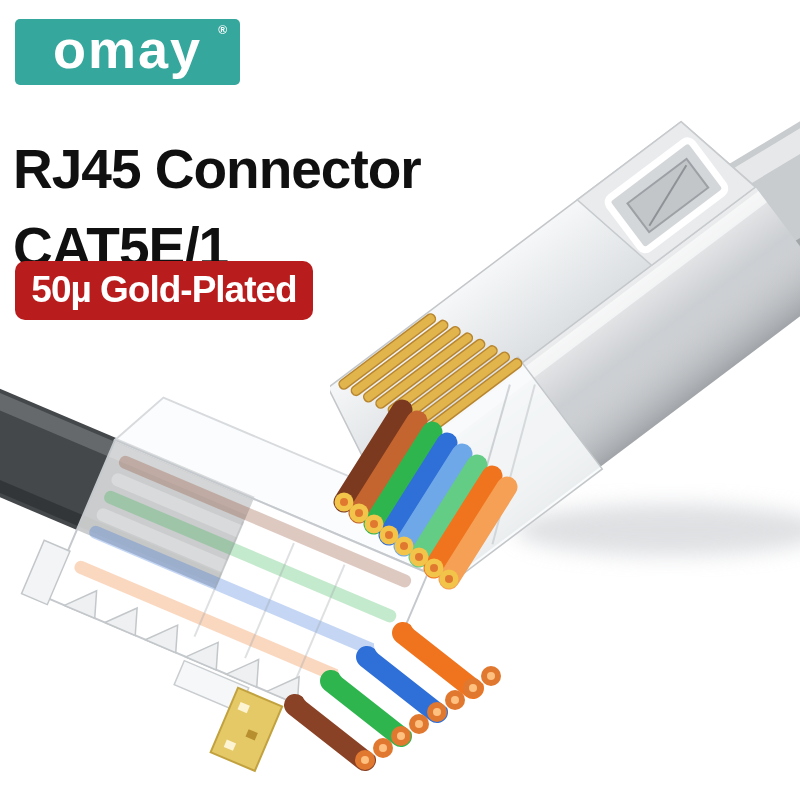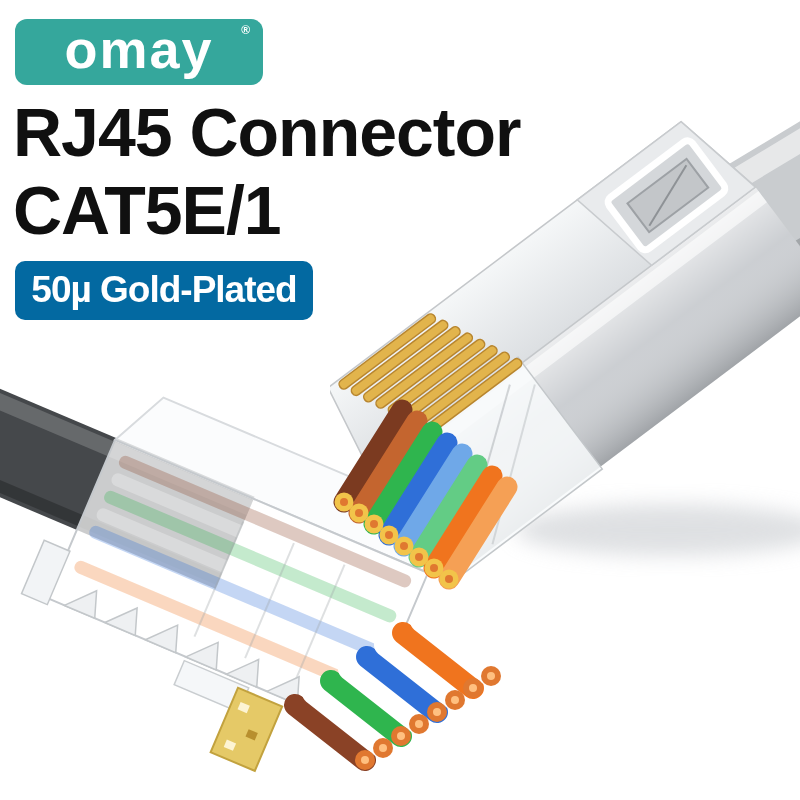--- a/index.html
+++ b/index.html
@@ -2,33 +2,33 @@
 <html><head>
 <meta charset="utf-8">
 <style>
   html,body{margin:0;padding:0;}
   body{
     width:800px;height:800px;position:relative;overflow:hidden;
     background:#ffffff;
     font-family:"Liberation Sans", sans-serif;
   }
   .logo-box{
-    position:absolute;left:15px;top:19px;width:248px;height:66px;
-    border-radius:12px;display:flex;align-items:center;justify-content:center;
+    position:absolute;left:15px;top:19px;width:225px;height:66px;
+    border-radius:5px;display:flex;align-items:center;justify-content:center;
   }
   .logo-text{
     color:#ffffff;font-size:54px;font-weight:700;letter-spacing:2px;
     line-height:1;transform:translateY(-3px);
   }
   .reg-mark{
     position:absolute;top:4px;right:13px;color:#ffffff;font-size:12px;font-weight:700;
   }
   .title{
     position:absolute;left:13px;color:#101010;font-weight:700;
-    font-size:68px;line-height:1;letter-spacing:-1px;white-space:nowrap;
+    font-size:55px;line-height:1;letter-spacing:-1px;white-space:nowrap;margin-top:44px;
   }
   .title-1{top:98px;}
   .title-2{top:176px;}
   .badge{
     position:absolute;left:15px;top:261px;width:298px;height:59px;
     border-radius:10px;display:flex;align-items:center;justify-content:center;
   }
   .badge-label{
     color:#ffffff;font-size:37px;font-weight:700;letter-spacing:-1px;
     line-height:1;transform:translateY(-1px);
@@ -41,21 +41,21 @@
 <body>
 
 <div class="logo-box" style="background: rgb(53, 167, 156);">
   <span class="logo-text">omay</span>
   <span class="reg-mark">®</span>
 </div>
 
 <div class="title title-1">RJ45 Connector</div>
 <div class="title title-2">CAT5E/1</div>
 
-<div class="badge" style="background: #0369a1;">
+<div class="badge" style="background: #b91c1c;">
   <span class="badge-label">50µ Gold-Plated</span>
 </div>
 
 <svg id="clear-art" class="art" width="620" height="420" viewBox="0 0 620 420">
 
   <g transform="rotate(23)">
     <rect x="-30" y="8" width="310" height="100" fill="#45484B"></rect>
     <rect x="-30" y="12" width="310" height="16" fill="rgba(255,255,255,0.18)"></rect>
     <rect x="-30" y="92" width="310" height="12" fill="rgba(0,0,0,0.25)"></rect>
   </g>

